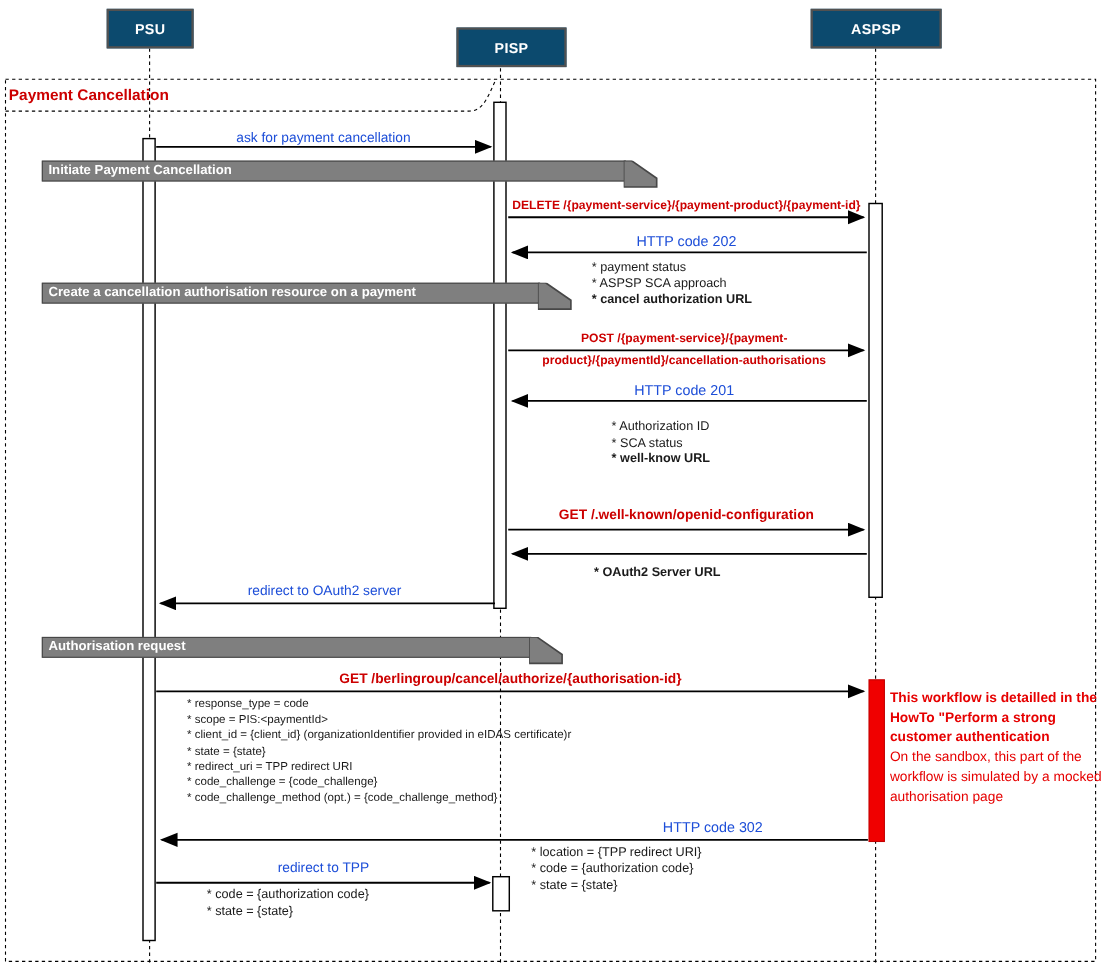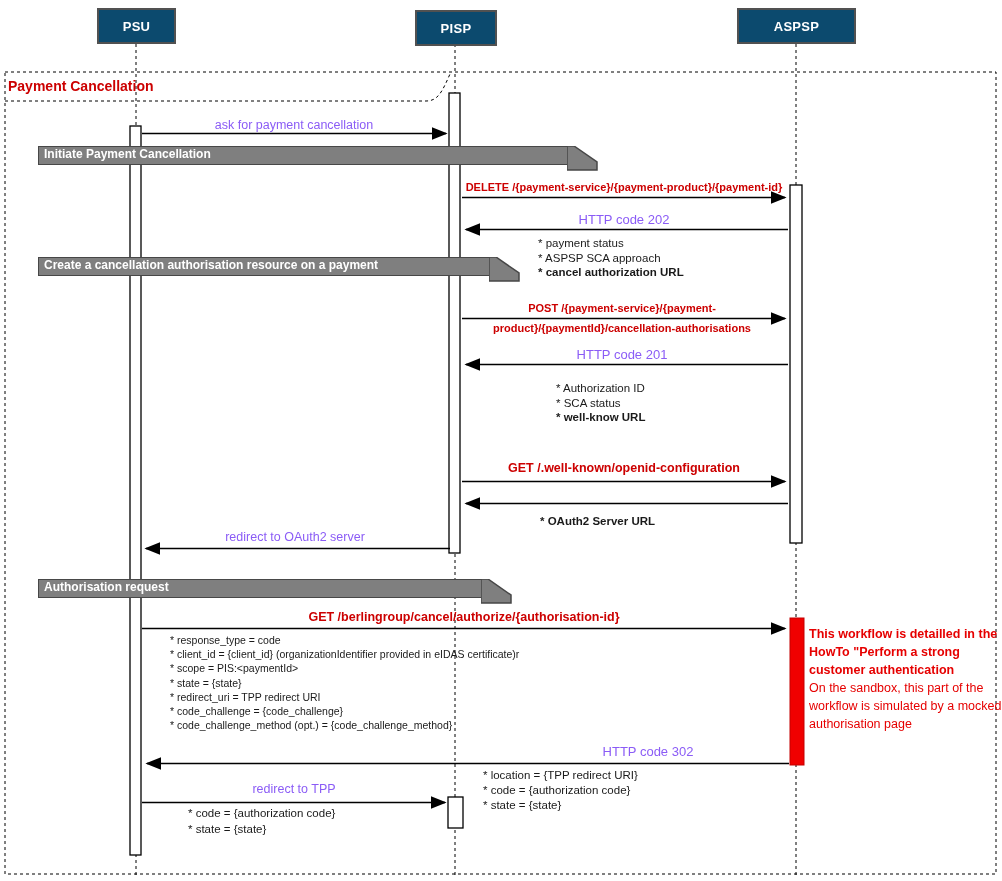--- a/index.html
+++ b/index.html
@@ -7,21 +7,21 @@
           font-family:"Liberation Sans",sans-serif;color:#111;}
   svg.layer{position:absolute;left:0;top:0;}
   .actor{position:absolute;background:#0c4a6e;border:2px solid #515151;color:#fff;
          font-weight:bold;font-size:13px;display:flex;align-items:center;justify-content:center;
          box-sizing:border-box;letter-spacing:.3px;}
   .frame-title{position:absolute;left:8px;top:78px;font-size:14px;font-weight:bold;color:#cc0000;}
   .banner{position:absolute;height:19px;background:#7f7f7f;border:1.5px solid #474747;
           box-sizing:border-box;color:#fff;font-weight:bold;font-size:12px;line-height:15px;
           padding-left:5px;white-space:nowrap;}
   .banner .fold{position:absolute;left:100%;top:-1.5px;margin-left:-1.5px;}
-  .msg{position:absolute;white-space:nowrap;font-size:12.5px;color:#8b5cf6;transform:translateX(-50%);}
+  .msg{position:absolute;white-space:nowrap;font-size:12.5px;color:#1d4ed8;transform:translateX(-50%);}
   .msg.red{color:#cc0000;font-weight:bold;font-size:11px;}
   .msg.red.big{font-size:12.5px;}
   .details{position:absolute;font-size:11.5px;color:#1a1a1a;white-space:nowrap;line-height:14.7px;}
   .details.small{font-size:10.5px;line-height:14.2px;}
   .b{font-weight:bold;}
   .note-text{position:absolute;left:809px;top:625px;width:198px;font-size:12.5px;
              line-height:18px;color:#e60000;}
   .note-text .nb{font-weight:bold;}
 </style>
 </head>
@@ -66,21 +66,21 @@
       <line x1="450" y1="548.5" x2="146" y2="548.5"></line>
       <line x1="142" y1="628.5" x2="785" y2="628.5"></line>
       <line x1="789" y1="763.5" x2="147" y2="763.5"></line>
       <line x1="142" y1="802.5" x2="445" y2="802.5"></line>
     </g>
   </svg>
 
   <div class="actor" style="left:97px;top:8px;width:79px;height:36px;">
       <span>PSU</span>
     </div>
-  <div class="actor" style="left:415px;top:10px;width:82px;height:36px;">
+  <div class="actor" style="left:415px;top:25px;width:100px;height:36px;">
       <span>PISP</span>
     </div>
   <div class="actor" style="left:737px;top:8px;width:119px;height:36px;">
       <span>ASPSP</span>
     </div>
 
   <div class="frame-title">Payment Cancellation</div>
 
   <div class="banner" style="left:38px;top:146px;width:531px;">
     <span>Initiate Payment Cancellation</span>
@@ -123,22 +123,22 @@
   </div>
 
   <div class="msg red big" style="left:624px;top:461px;">GET /.well-known/openid-configuration</div>
   <div class="details b" style="left:540px;top:514px;">* OAuth2 Server URL</div>
 
   <div class="msg" style="left:295px;top:530px;">redirect to OAuth2 server</div>
 
   <div class="msg red big" style="left:464px;top:610px;">GET /berlingroup/cancel/authorize/{authorisation-id}</div>
   <div class="details small" style="left:153px;top:633px;margin-left:17px;">
     <div>* response_type = code</div>
+    <div>* scope = PIS:&lt;paymentId&gt;</div>
     <div>* client_id = {client_id} (organizationIdentifier provided in eIDAS certificate)r</div>
-    <div>* scope = PIS:&lt;paymentId&gt;</div>
     <div>* state = {state}</div>
     <div>* redirect_uri = TPP redirect URI</div>
     <div>* code_challenge = {code_challenge}</div>
     <div>* code_challenge_method (opt.) = {code_challenge_method}</div>
   </div>
 
   <div class="msg" style="left:648px;top:744px;font-size:13px;">HTTP code 302</div>
   <div class="details" style="left:483px;top:768px;line-height:15px;">
     <div>* location = {TPP redirect URI}</div>
     <div>* code = {authorization code}</div>

